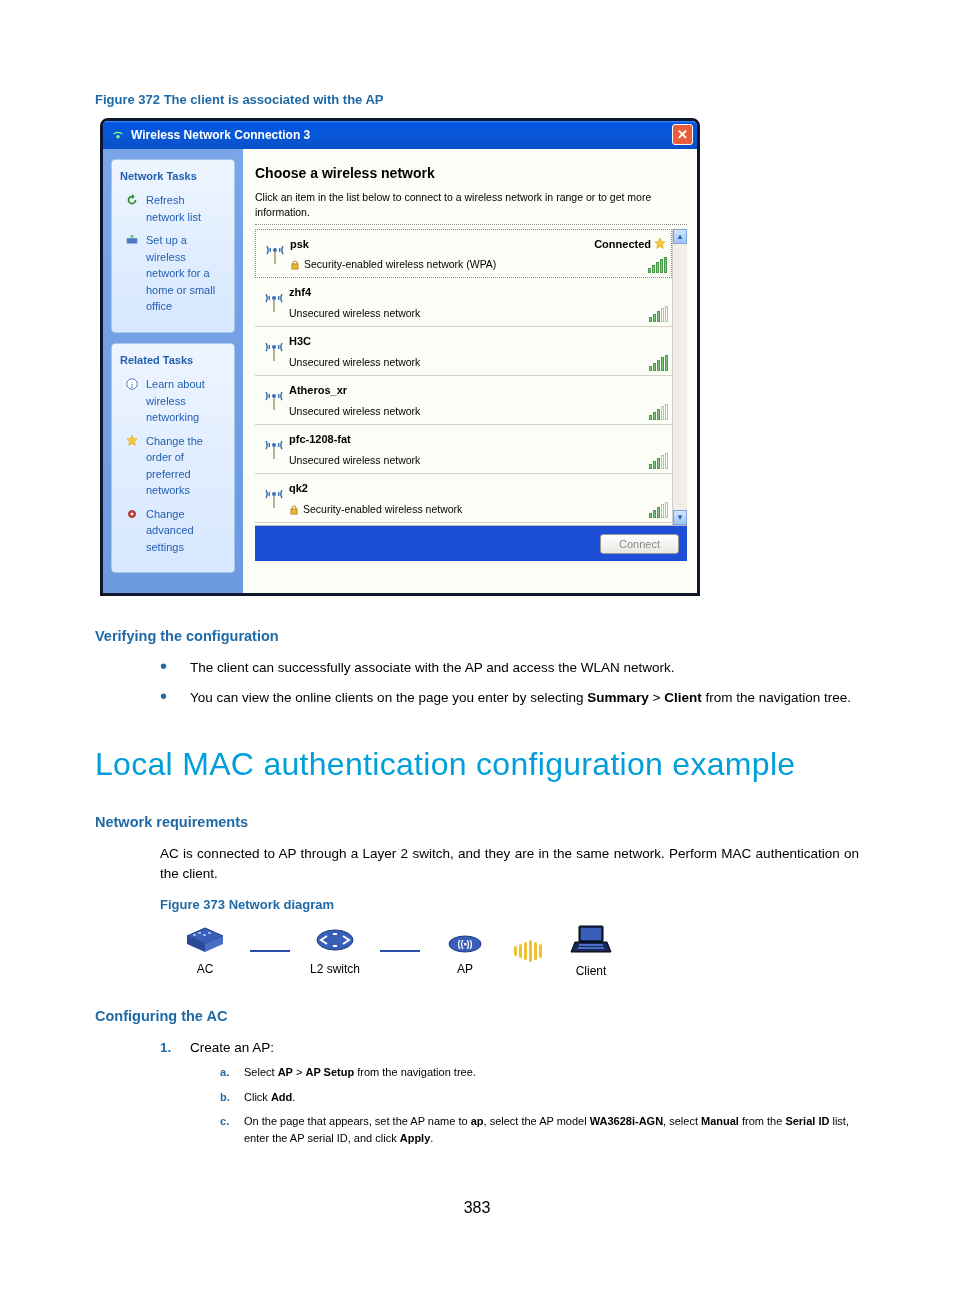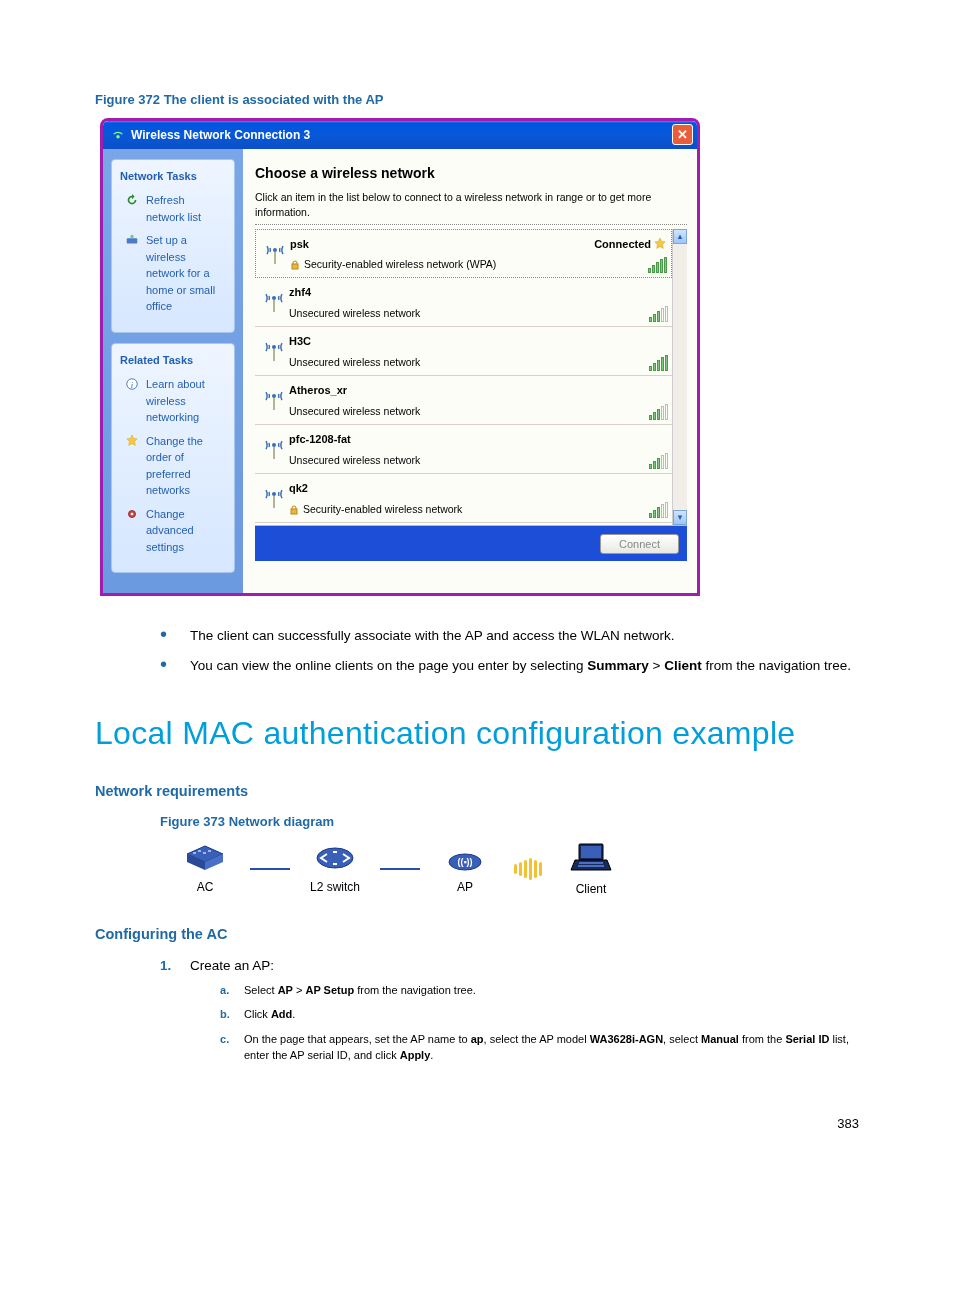--- a/index.html
+++ b/index.html
@@ -13,21 +13,21 @@
     width: 954px;
   }
   .page {
     padding: 90px 95px 40px 95px;
     position: relative;
   }
   .fig-caption { font-weight: bold; color: #1f6aa6; font-size: 13px; margin-bottom: 8px; }
 
   
   .xp-window {
-    width: 600px; border: 3px solid #a21caf; border-radius: 8px 8px 0 0;
+    width: 600px; border: 3px solid #0f172a; border-radius: 8px 8px 0 0;
     box-shadow: 0 0 0 0; overflow: hidden; margin-bottom: 30px; margin-left: 5px;
   }
   .xp-titlebar {
     background: linear-gradient(to bottom,#3a8cff 0%,#0055e0 8%,#0858d8 50%,#0a4fc8 100%);
     height: 28px; display: flex; align-items: center; padding: 0 4px 0 8px; color:#fff;
   }
   .xp-titlebar-icon { width:14px; height:14px; margin-right:6px; display:flex; align-items:center; justify-content:center;}
   .xp-titlebar-text { font-size: 12px; font-weight: bold; flex:1; }
   .xp-close { width:21px; height:21px; background:#e85e3a; border:1px solid #fff; border-radius:3px; display:flex; align-items:center; justify-content:center; color:#fff; font-weight:bold; font-size:13px;}
   .xp-body { display:flex; background:#fdfdf8; }
@@ -85,21 +85,21 @@
   .waves span:nth-child(3){height:18px;} .waves span:nth-child(4){height:22px;}
   .waves span:nth-child(5){height:18px;} .waves span:nth-child(6){height:14px;}
 
   ol.numlist { padding-left:65px; margin:4px 0; counter-reset: step; }
   ol.numlist > li { list-style:none; position:relative; padding:0 0 8px 30px; font-size:13.5px;}
   ol.numlist > li::before { counter-increment: step; content: counter(step) "."; position:absolute; left:0; top:0; color:#1f6aa6; font-weight:bold; }
   ol.sublist { padding-left:30px; margin:6px 0; counter-reset: sub; }
   ol.sublist > li { list-style:none; position:relative; padding:0 0 8px 24px; font-size:11px;}
   ol.sublist > li::before { counter-increment: sub; content: counter(sub, lower-alpha) "."; position:absolute; left:0; top:0; color:#1f6aa6; font-weight:bold; }
 
-  .page-num { text-align:right; font-size:13px; margin-top:28px; }
+  .page-num { text-align:center; font-size:16px; margin-top:28px; }
 </style>
 </head>
 <body>
 
 <div class="page">
 
 <div class="fig-caption">Figure 372 The client is associated with the AP</div>
 
 <div class="xp-window">
   <div class="xp-titlebar">
@@ -370,28 +370,30 @@
           <div class="sb">▾</div>
         </div>
       </div>
       <div class="xp-footer">
         <button class="xp-connect-btn">Connect</button>
       </div>
     </div>
   </div>
 </div>
 
+<div class="h3">Verifying the configuration</div>
 <ul class="bullets">
   <li>The client can successfully associate with the AP and access the WLAN network.</li>
   <li>You can view the online clients on the page you enter by selecting <span class="bold">Summary</span> &gt; <span class="bold">Client</span> from the navigation tree.</li>
 </ul>
 
 <div class="h1">Local MAC authentication configuration example</div>
 
 <div class="h3">Network requirements</div>
+<div class="bodytxt">AC is connected to AP through a Layer 2 switch, and they are in the same network. Perform MAC authentication on the client.</div>
 
 <div class="fig-caption" style="padding-left:65px;">Figure 373 Network diagram</div>
 <div class="diagram">
   <div class="diagram-row">
     <div class="dev">
       <svg width="44" height="32" viewBox="0 0 44 32">
             <path d="M4 12 L22 4 L40 12 L22 20 Z" fill="#3a5fb8" stroke="#1a3a88"></path>
             <path d="M4 12 L4 20 L22 28 L22 20 Z" fill="#2a4a98"></path>
             <path d="M40 12 L40 20 L22 28 L22 20 Z" fill="#4a6fc8"></path>
             <g fill="#9ab5e8">

